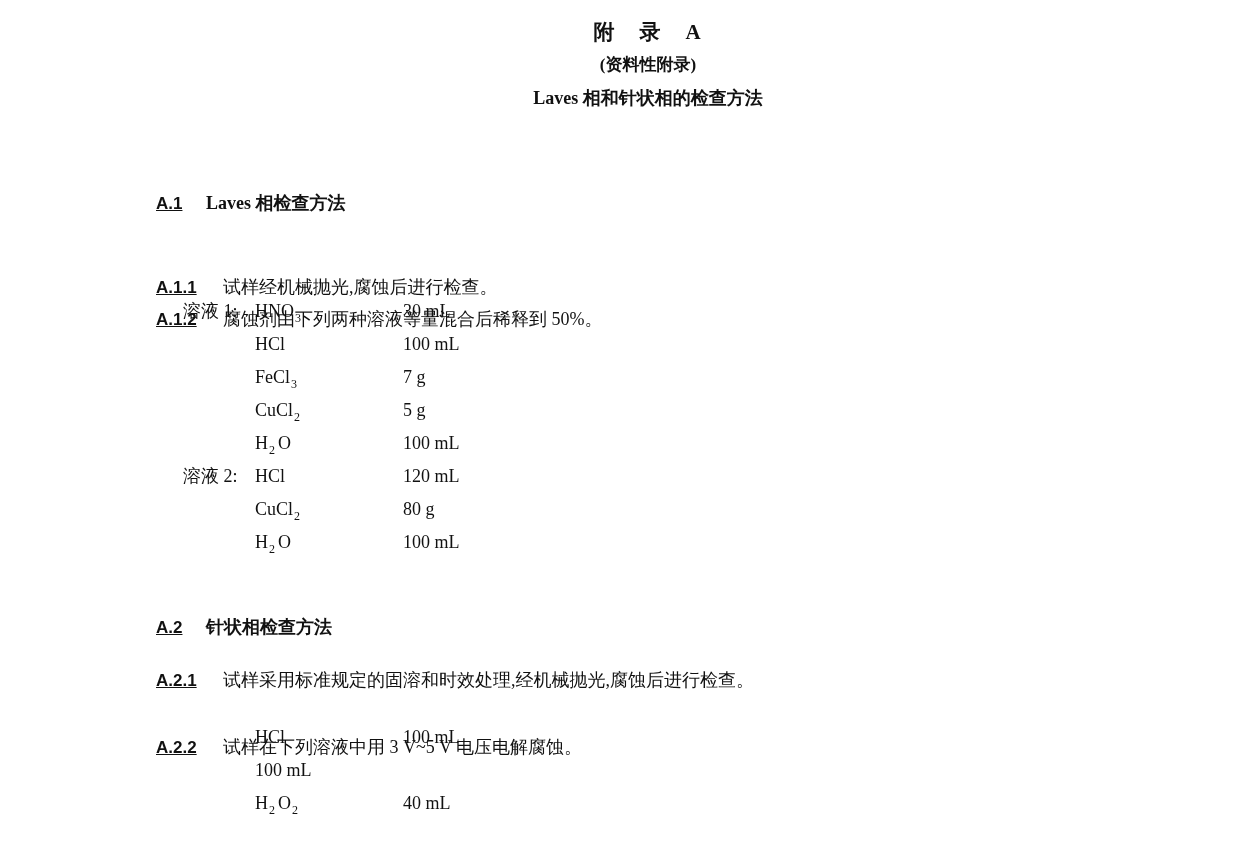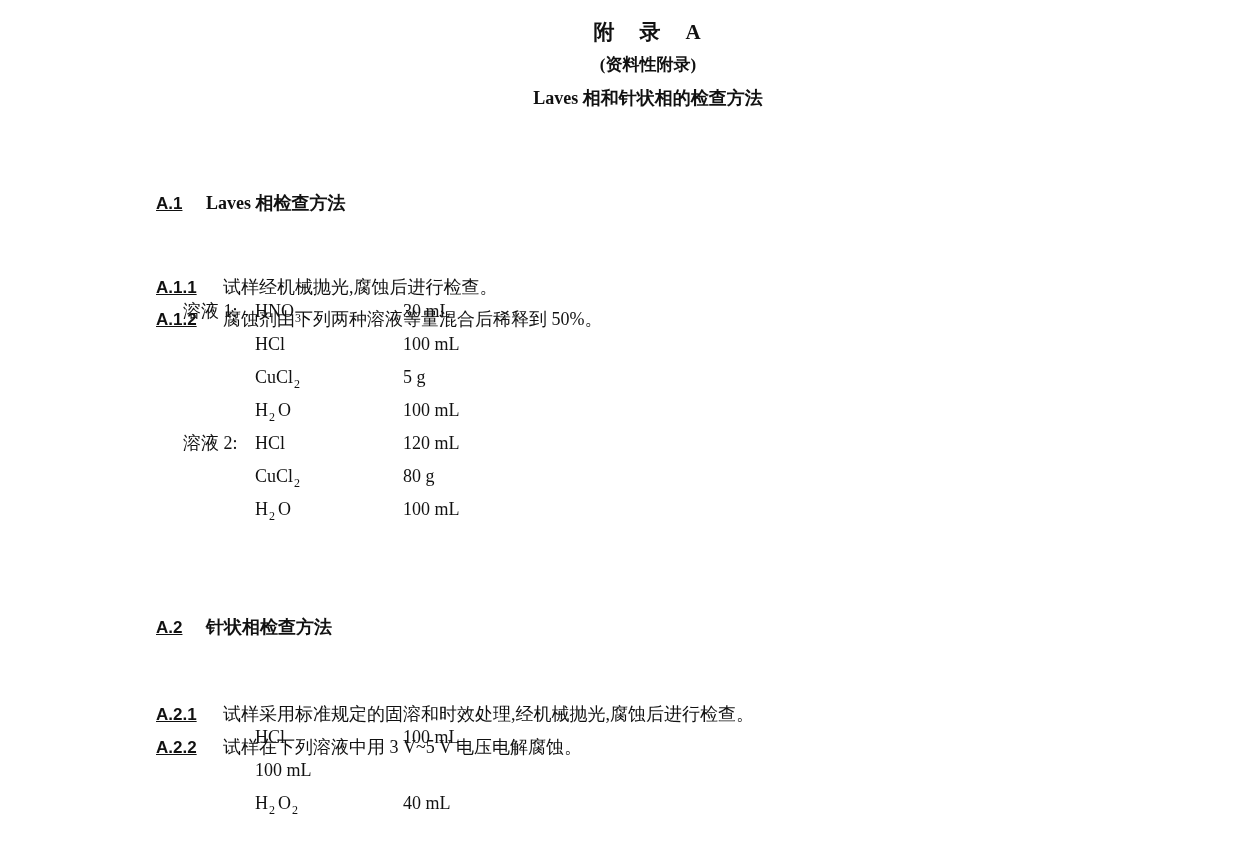--- a/index.html
+++ b/index.html
@@ -95,20 +95,25 @@
       <span class="chem-formula"><span>HNO</span><sub>3</sub><span></span><sub></sub></span>
       <span class="chem-amount">30 mL</span>
     </div>
     <div class="chem-row">
       <span class="chem-prefix"></span>
       <span class="chem-formula"><span>HCl</span><sub></sub><span></span><sub></sub></span>
       <span class="chem-amount">100 mL</span>
     </div>
     <div class="chem-row">
       <span class="chem-prefix"></span>
+      <span class="chem-formula"><span>FeCl</span><sub>3</sub><span></span><sub></sub></span>
+      <span class="chem-amount">7 g</span>
+    </div>
+    <div class="chem-row">
+      <span class="chem-prefix"></span>
       <span class="chem-formula"><span>CuCl</span><sub>2</sub><span></span><sub></sub></span>
       <span class="chem-amount">5 g</span>
     </div>
     <div class="chem-row">
       <span class="chem-prefix"></span>
       <span class="chem-formula"><span>H</span><sub>2</sub><span>O</span><sub></sub></span>
       <span class="chem-amount">100 mL</span>
     </div>
     <div class="chem-row">
       <span class="chem-prefix">溶液 2:</span>
@@ -124,21 +129,21 @@
       <span class="chem-prefix"></span>
       <span class="chem-formula"><span>H</span><sub>2</sub><span>O</span><sub></sub></span>
       <span class="chem-amount">100 mL</span>
     </div>
   </div>
 
   <div class="sec-heading" style="top:594px">
     <span class="num hnum">A.2</span><span>针状相检查方法</span>
   </div>
 
-  <div class="clause" style="top:661px">
+  <div class="clause" style="top:627px">
     <span class="num cnum">A.2.1</span><span>试样采用标准规定的固溶和时效处理,经机械抛光,腐蚀后进行检查。</span>
   </div>
   <div class="clause" style="top:694px">
     <span class="num cnum">A.2.2</span><span>试样在下列溶液中用 3 V~5 V 电压电解腐蚀。</span>
   </div>
 
   <div class="chem-list" style="top:721px">
     <div class="chem-row">
       <span class="chem-prefix"></span>
       <span class="chem-formula"><span>HCl</span><sub></sub><span></span><sub></sub></span>

